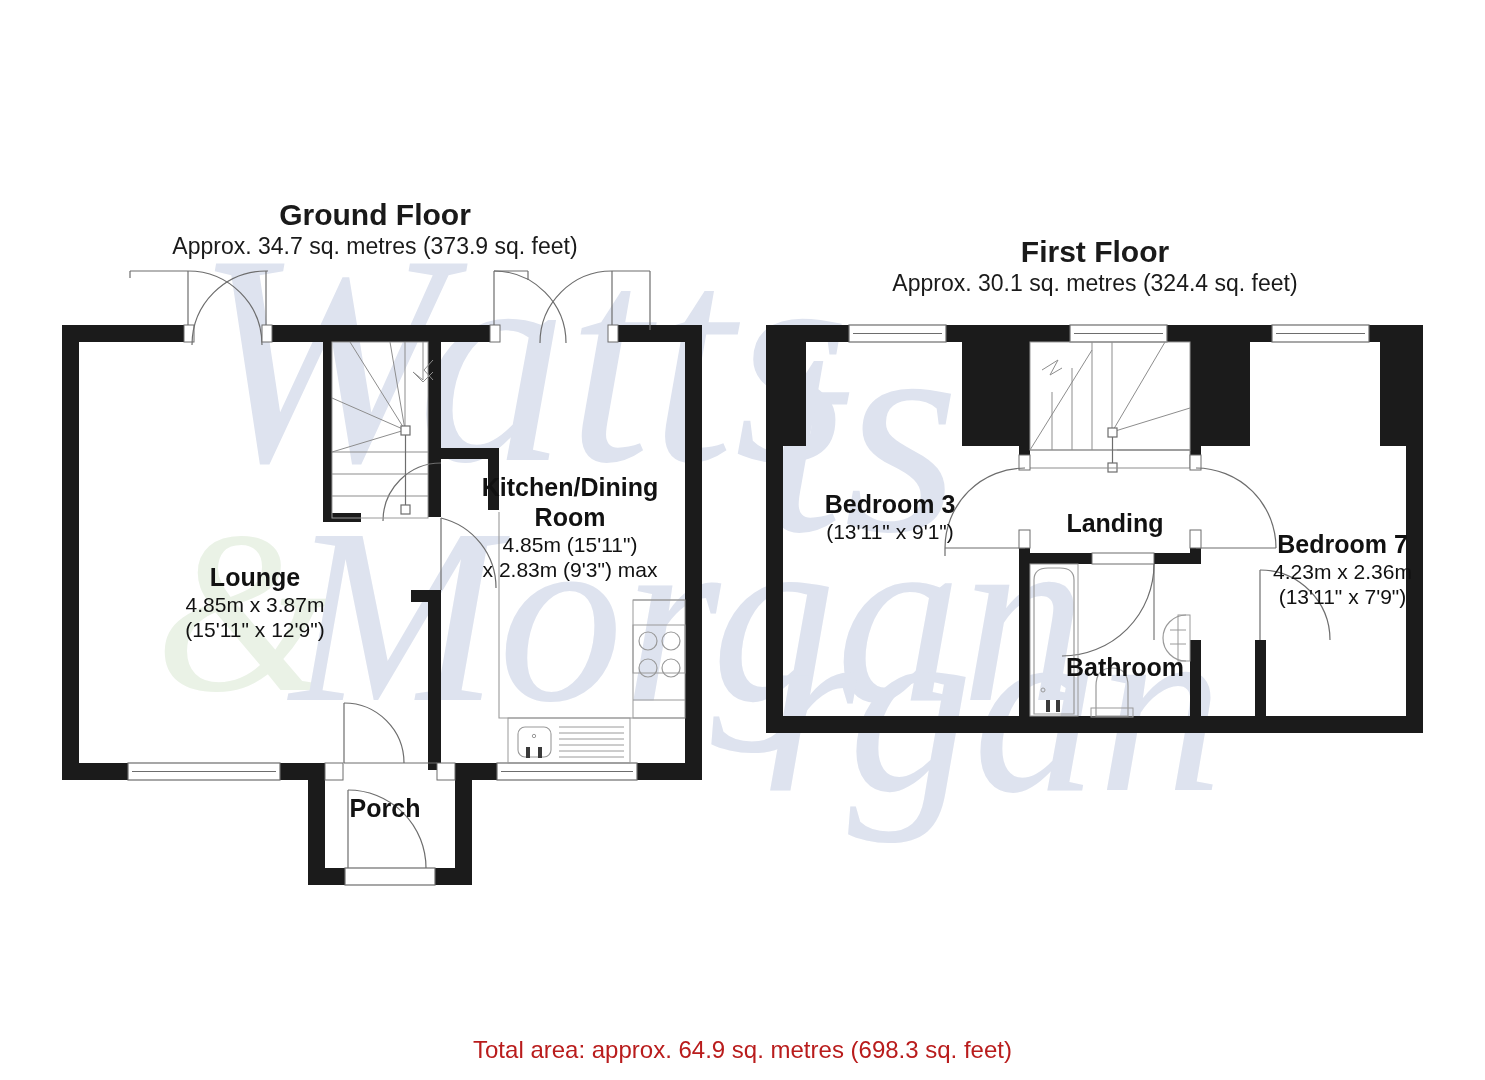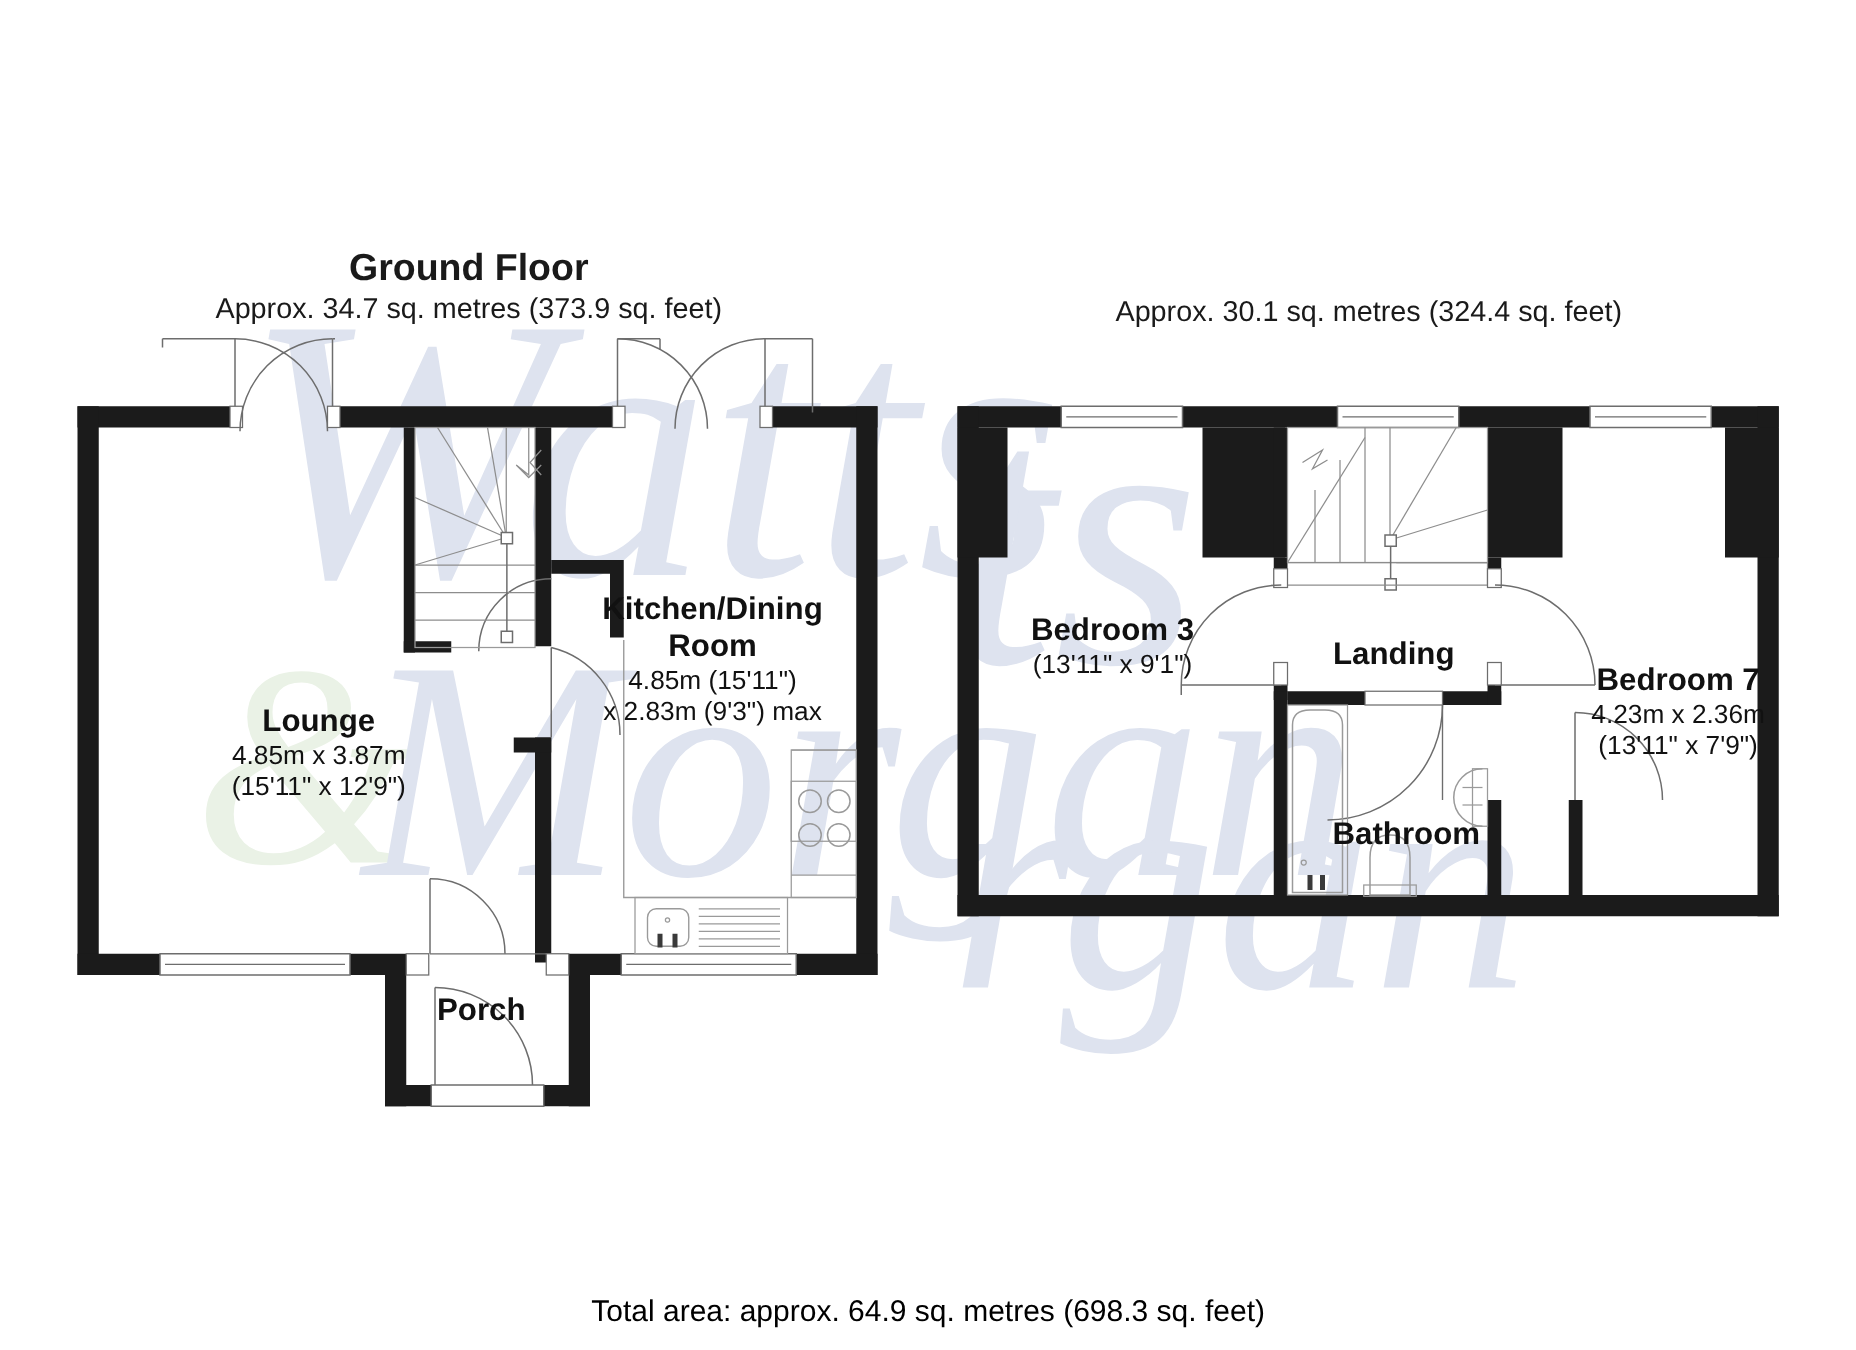--- a/index.html
+++ b/index.html
@@ -37,21 +37,21 @@
   }
   #gf-title { left: 135px; top: 182px; width: 480px; margin-top: 16px; }
   #ff-title { left: 855px; top: 235px; width: 480px; }
 
   #total-area {
     position: absolute;
     left: 0; top: 1036px;
     width: 1485px;
     text-align: center;
     font-size: 24px;
-    color: #000000;
+    color: #b91c1c;
     white-space: nowrap;
   }
 
   svg.plan {
     position: absolute;
     left: 0; top: 0;
     width: 1485px;
     height: 1080px;
     pointer-events: none;
   }
@@ -344,20 +344,21 @@
       </g>
     </g>
   </svg>
 
   <div class="floor-title" id="gf-title">
     <div class="t-main">Ground Floor</div>
     <div class="t-sub">Approx. 34.7 sq. metres (373.9 sq. feet)</div>
   </div>
 
   <div class="floor-title" id="ff-title">
+    <div class="t-main">First Floor</div>
     <div class="t-sub">Approx. 30.1 sq. metres (324.4 sq. feet)</div>
   </div>
 
   <div class="room-label" style="left:110px; top:562px; width:290px;">
     <span class="nm">Lounge</span>
     <span class="dm">4.85m x 3.87m</span>
     <span class="dm">(15'11" x 12'9")</span>
   </div>
 
   <div class="room-label" style="left:420px; top:472px; width:300px;">

